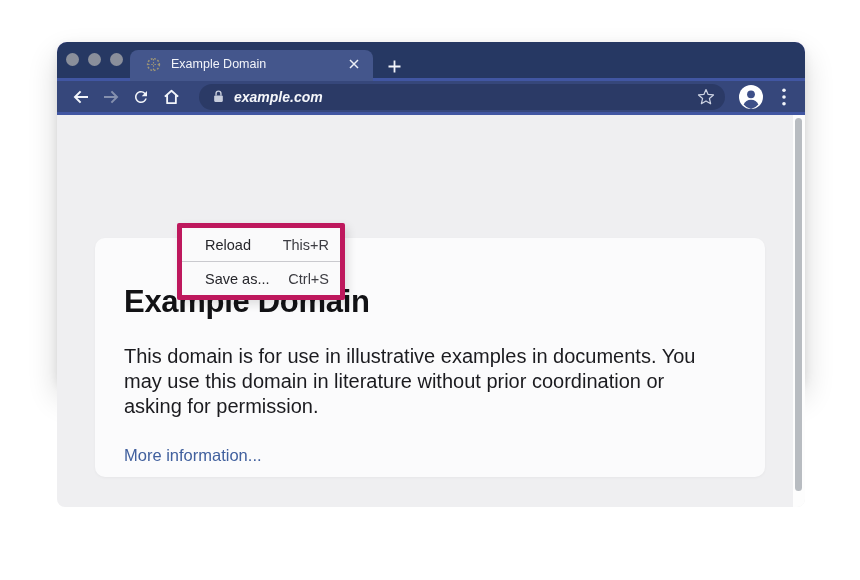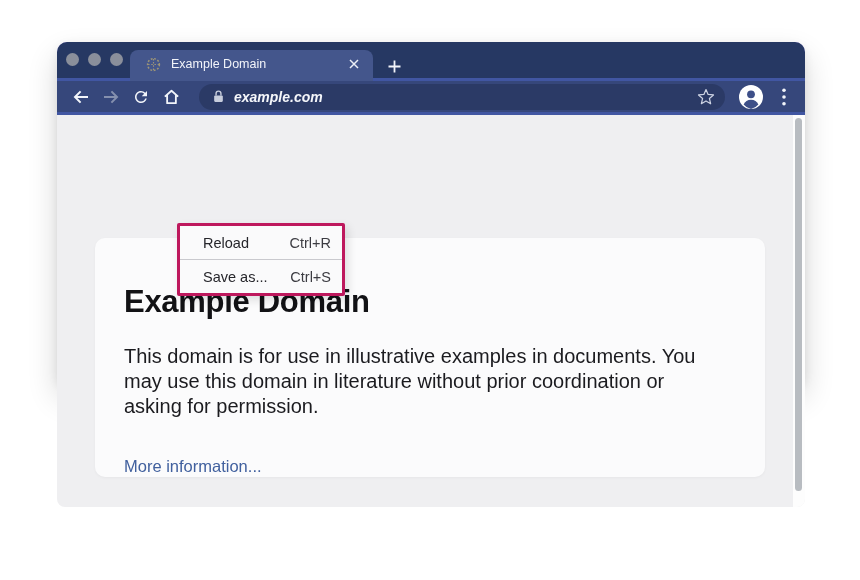--- a/index.html
+++ b/index.html
@@ -72,27 +72,27 @@
     background:#fbfbfc;border-radius:10px;box-shadow:0 1px 3px rgba(0,0,0,.04);
     box-sizing:border-box;padding:46px 40px 0 29px;
   }
   .card h1{
     margin:0;font-size:31px;font-weight:bold;color:#121215;letter-spacing:-.3px;
   }
   .card p{
     margin:24px 0 0 0;font-size:20px;line-height:25px;color:#1b1b1f;max-width:588px;
   }
   .card a{
-    display:inline-block;margin-top:38px;font-size:16.5px;color:#41609e;text-decoration:none;
+    display:inline-block;margin-top:27px;font-size:16.5px;color:#41609e;text-decoration:none;
   }
 
   
   .ctx{
     position:absolute;left:120px;top:181px;width:168px;z-index:9;
-    background:#fafafb;border:3px solid #be185d;border-radius:2px;
+    background:#fafafb;border:5px solid #be185d;border-radius:2px;
     box-shadow:3px 4px 10px rgba(0,0,0,.12);box-sizing:border-box;
   }
   .ctx-item{
     height:33px;display:flex;align-items:center;justify-content:space-between;
     padding:0 11px 0 23px;font-size:14.5px;color:#26262b;
   }
   .ctx-item .shortcut{color:#3c3c42;}
   .ctx-sep{height:1px;background:#c9c9ce;width:100%;}
 
   svg{display:block;}
@@ -198,21 +198,21 @@
       </div>
 
       <div class="scroll-track">
         <div class="scroll-thumb"></div>
       </div>
     </div>
 
     <div class="ctx">
       <div class="ctx-item">
         <span>Reload</span>
-        <span class="shortcut">Ctrl+R</span>
+        <span class="shortcut">This+R</span>
       </div>
       <div class="ctx-sep"></div>
       <div class="ctx-item">
         <span>Save as...</span>
         <span class="shortcut">Ctrl+S</span>
       </div>
     </div>
 
   </div>
 </div>

